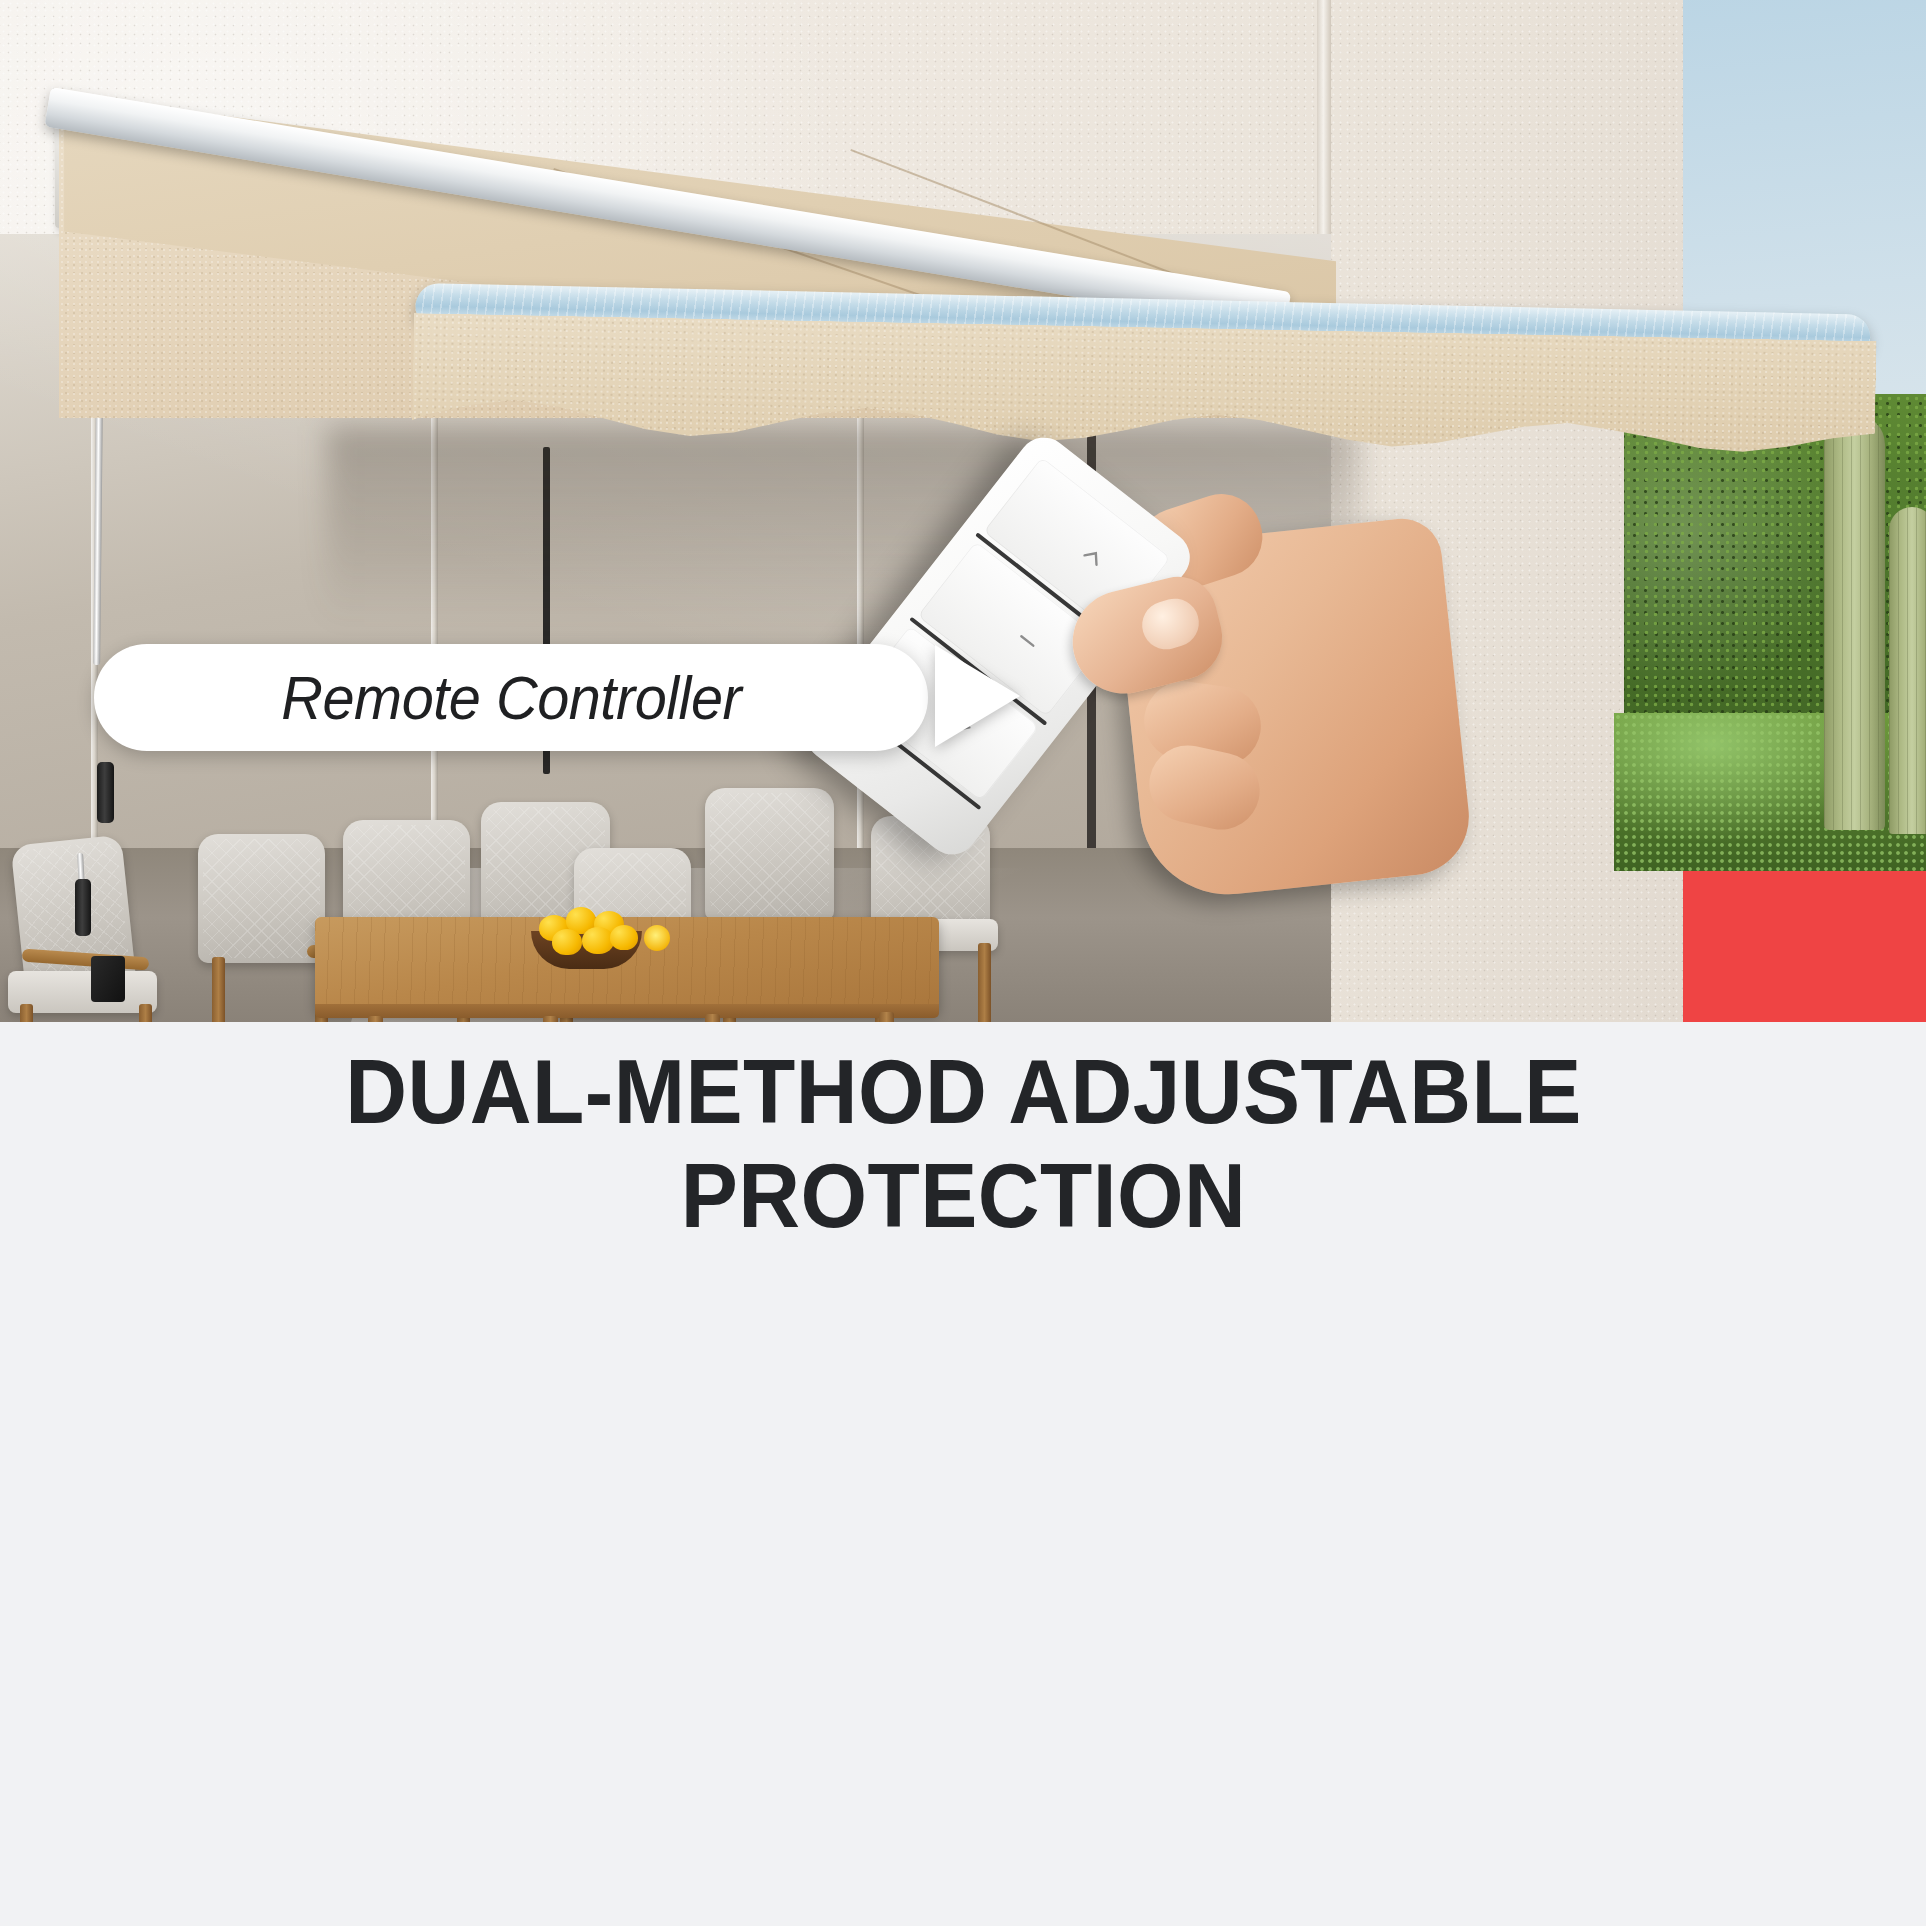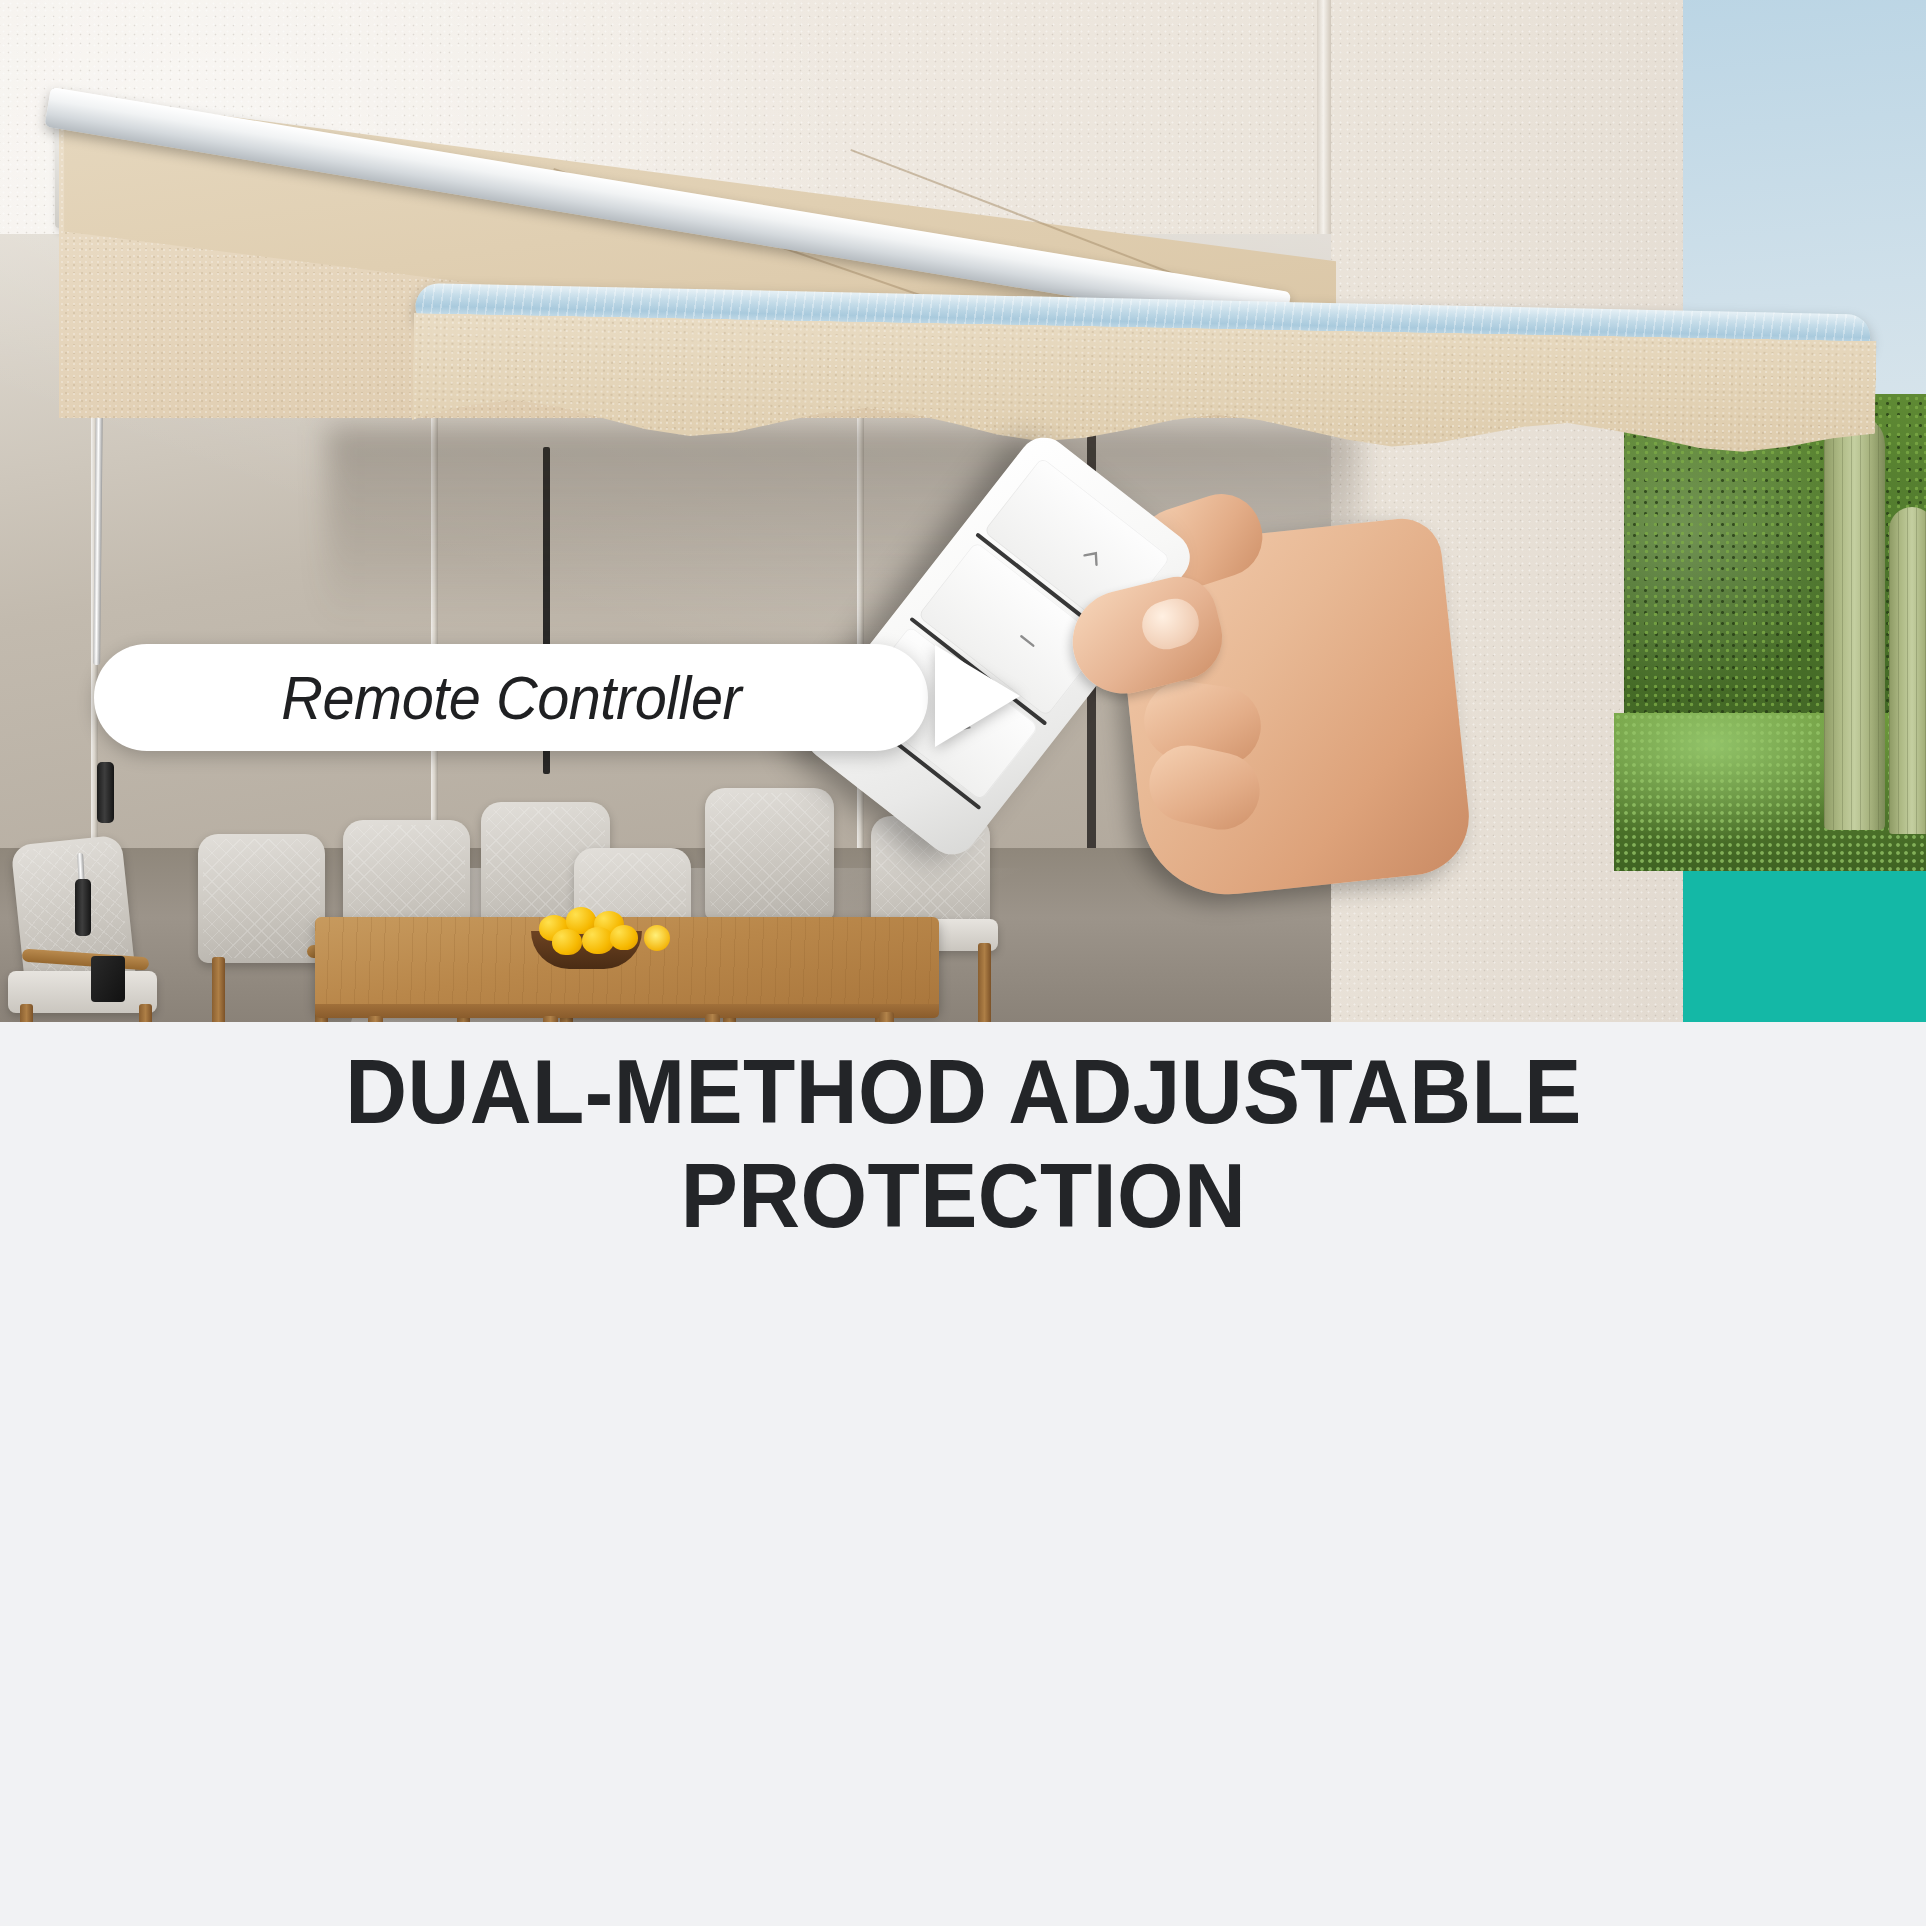--- a/index.html
+++ b/index.html
@@ -6,21 +6,21 @@
   body{
     width:1927px;height:1927px;
     background:#f1f2f4;
     font-family:"Liberation Sans",sans-serif;
     overflow:hidden;
     position:relative;
   }
   .stage{position:relative;width:1927px;height:1927px;overflow:hidden;}
 
   
-  .hero{position:absolute;left:0;top:0;width:1927px;height:1022px;overflow:hidden;background:#14b8a6;}
+  .hero{position:absolute;left:0;top:0;width:1927px;height:1022px;overflow:hidden;background:#ef4444;}
 
   
   .sky{position:absolute;right:0;top:0;width:634px;height:554px;
        background:linear-gradient(175deg,#b9d4e4 0%,#cfe0ea 55%,#dfe8ec 100%);}
   
   .wall{position:absolute;left:0;top:0;width:1683px;height:1024px;
         background:
           radial-gradient(circle at 12% 18%, rgba(255,255,255,.55), rgba(255,255,255,0) 38%),
           linear-gradient(105deg,#f3efe9 0%,#efe9e1 40%,#e9e2d8 78%,#e2dad0 100%);}
   .wall:after{content:"";position:absolute;inset:0;opacity:.5;

